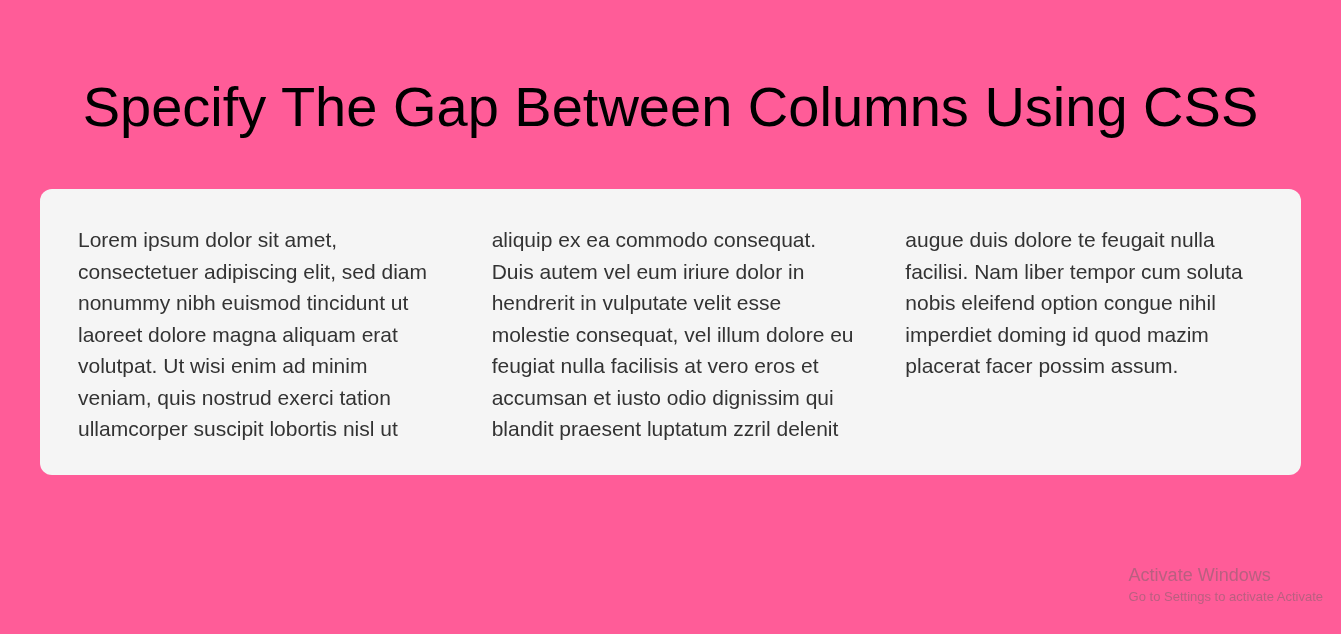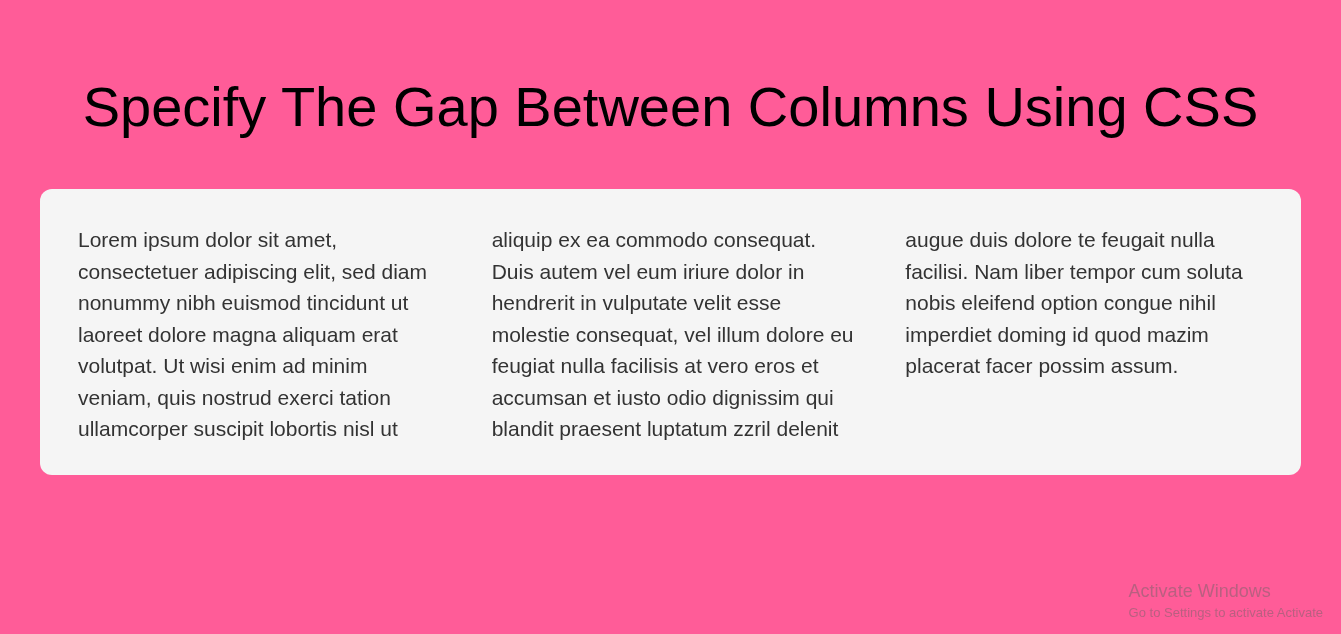--- a/index.html
+++ b/index.html
@@ -37,21 +37,21 @@
     .columns-container {
       column-count: 3;
       column-gap: 50px;
       color: #333;
       font-size: 21px;
       line-height: 1.5;
     }
     
     .watermark {
       position: absolute;
-      bottom: 12px;
+      bottom: 28px;
       right: 18px;
       color: rgba(100, 100, 100, 0.45);
       font-size: 13px;
       line-height: 1.4;
       text-align: left;
     }
     
     .watermark-title {
       font-size: 18px;
       color: rgba(100, 100, 100, 0.45);

